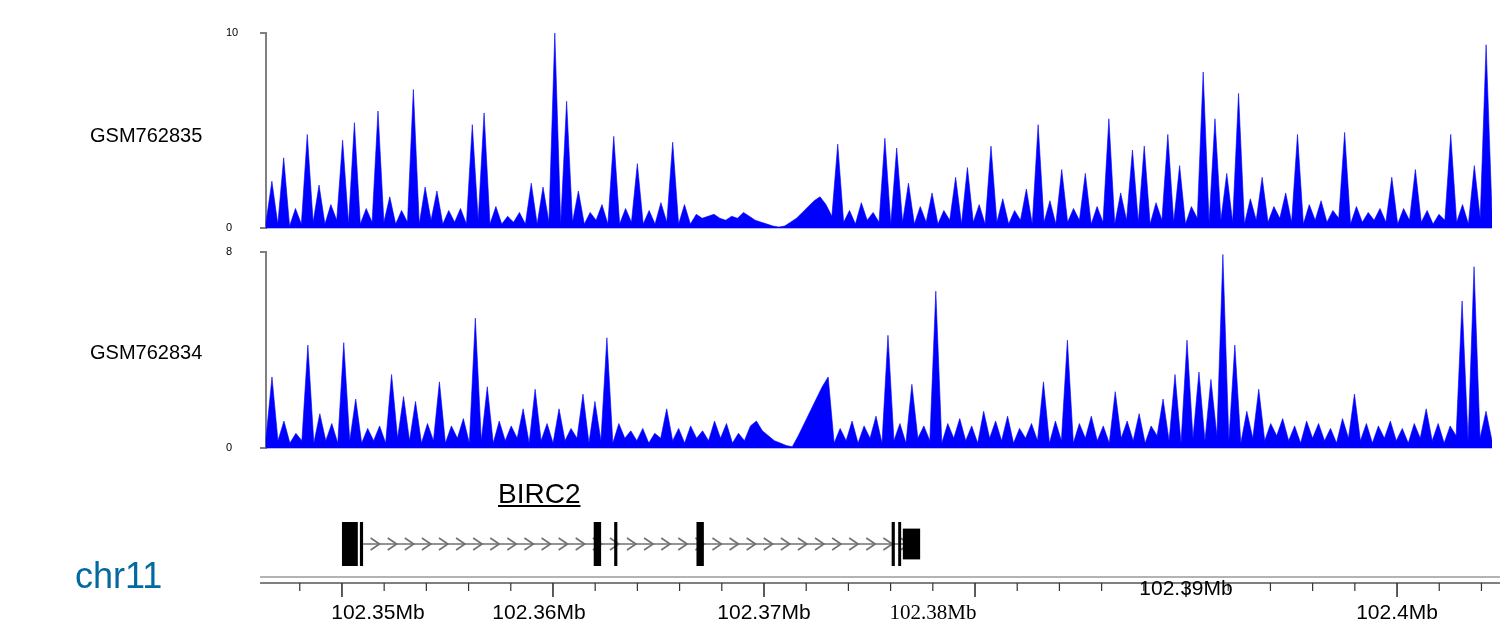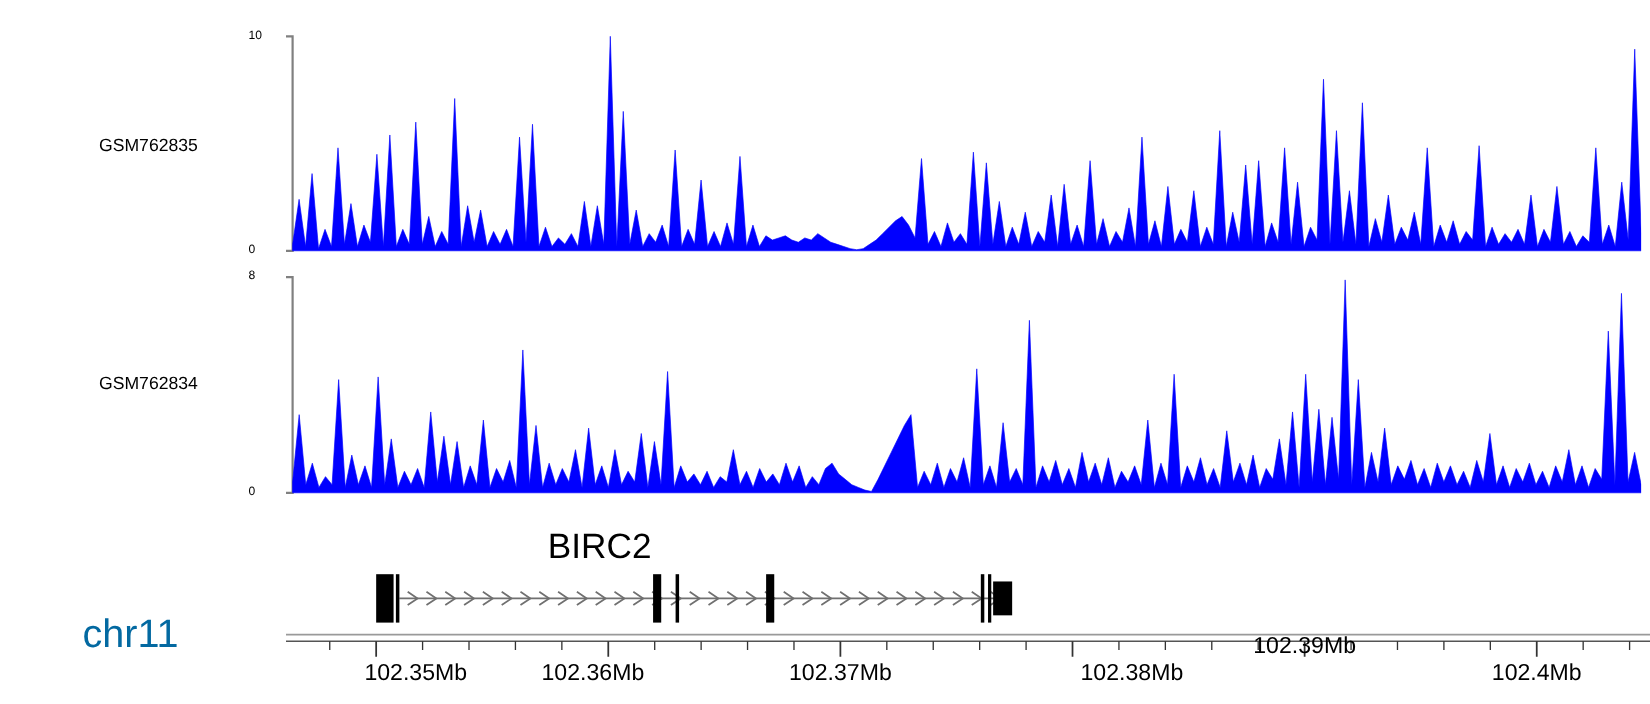--- a/index.html
+++ b/index.html
@@ -1,37 +1,38 @@
 <!DOCTYPE html>
 <html><head>
 <meta charset="utf-8">
 <style>
   html,body{margin:0;padding:0;background:#ffffff;}
   body{width:1500px;height:640px;font-family:"Liberation Sans",sans-serif;overflow:hidden;}
   #root{position:relative;width:1500px;height:640px;background:#fff;}
 
   .track-label{
-    position:absolute;font-size:16px;color:#000;white-space:nowrap;
+    position:absolute;font-size:20px;color:#000;white-space:nowrap;
     font-family:"Liberation Sans",sans-serif;
   }
   .axis-num{
     position:absolute;font-size:11px;color:#000;text-align:left;
     font-family:"Liberation Sans",sans-serif;
   }
   .tick-label{
     position:absolute;font-size:21px;color:#000;white-space:nowrap;
     font-family:"Liberation Sans",sans-serif;
   }
   .chrom-label{
     position:absolute;font-size:36px;color:#0369a1;white-space:nowrap;
     font-family:"Liberation Sans",sans-serif;
   }
   .gene-name{
-    position:absolute;font-size:32px;color:#000;white-space:nowrap;
+    position:absolute;font-size:28px;color:#000;white-space:nowrap;
     font-family:"Liberation Sans",sans-serif;
+    text-decoration:underline;
   }
   svg{display:block;}
   .plotsvg{position:absolute;}
 </style>
 </head>
 <body>
 
 <div id="root">
 
   <div class="track-label" id="label-t0" style="left:90px;top:124px;">GSM762835</div>
@@ -137,18 +138,18 @@
         <line x1="1142.0430292600365" y1="13" x2="1142.0430292600365" y2="27" stroke="#333" stroke-width="1.6"></line>
         <line x1="1184.2461273666536" y1="13" x2="1184.2461273666536" y2="21" stroke="#333" stroke-width="1.2"></line>
         <line x1="1226.4492254735708" y1="13" x2="1226.4492254735708" y2="21" stroke="#333" stroke-width="1.2"></line>
       </g>
   </svg>
 
   <div id="ticklabels">
       <div class="tick-label" style="left: 341.966px; top: 600px; transform: translateX(-50%); margin-left: 36px;">102.35Mb</div>
       <div class="tick-label" style="left: 539px; top: 600px; transform: translateX(-50%);">102.36Mb</div>
       <div class="tick-label" style="left: 763.997px; top: 600px; transform: translateX(-50%);">102.37Mb</div>
-      <div class="tick-label" style="left: 1029px; top: 600px; transform: translateX(-50%);">102.38Mb</div>
+      <div class="tick-label" style="left: 933px; top: 600px; transform: translateX(-50%); font-family: Liberation Serif, serif;">102.38Mb</div>
       <div class="tick-label" style="left: 1186.03px; top: 576px; transform: translateX(-50%);">102.39Mb</div>
       <div class="tick-label" style="left: 1397.04px; top: 600px; transform: translateX(-50%); text-align: right;">102.4Mb</div>
     </div>
 
 </div>
 
 </body></html>

